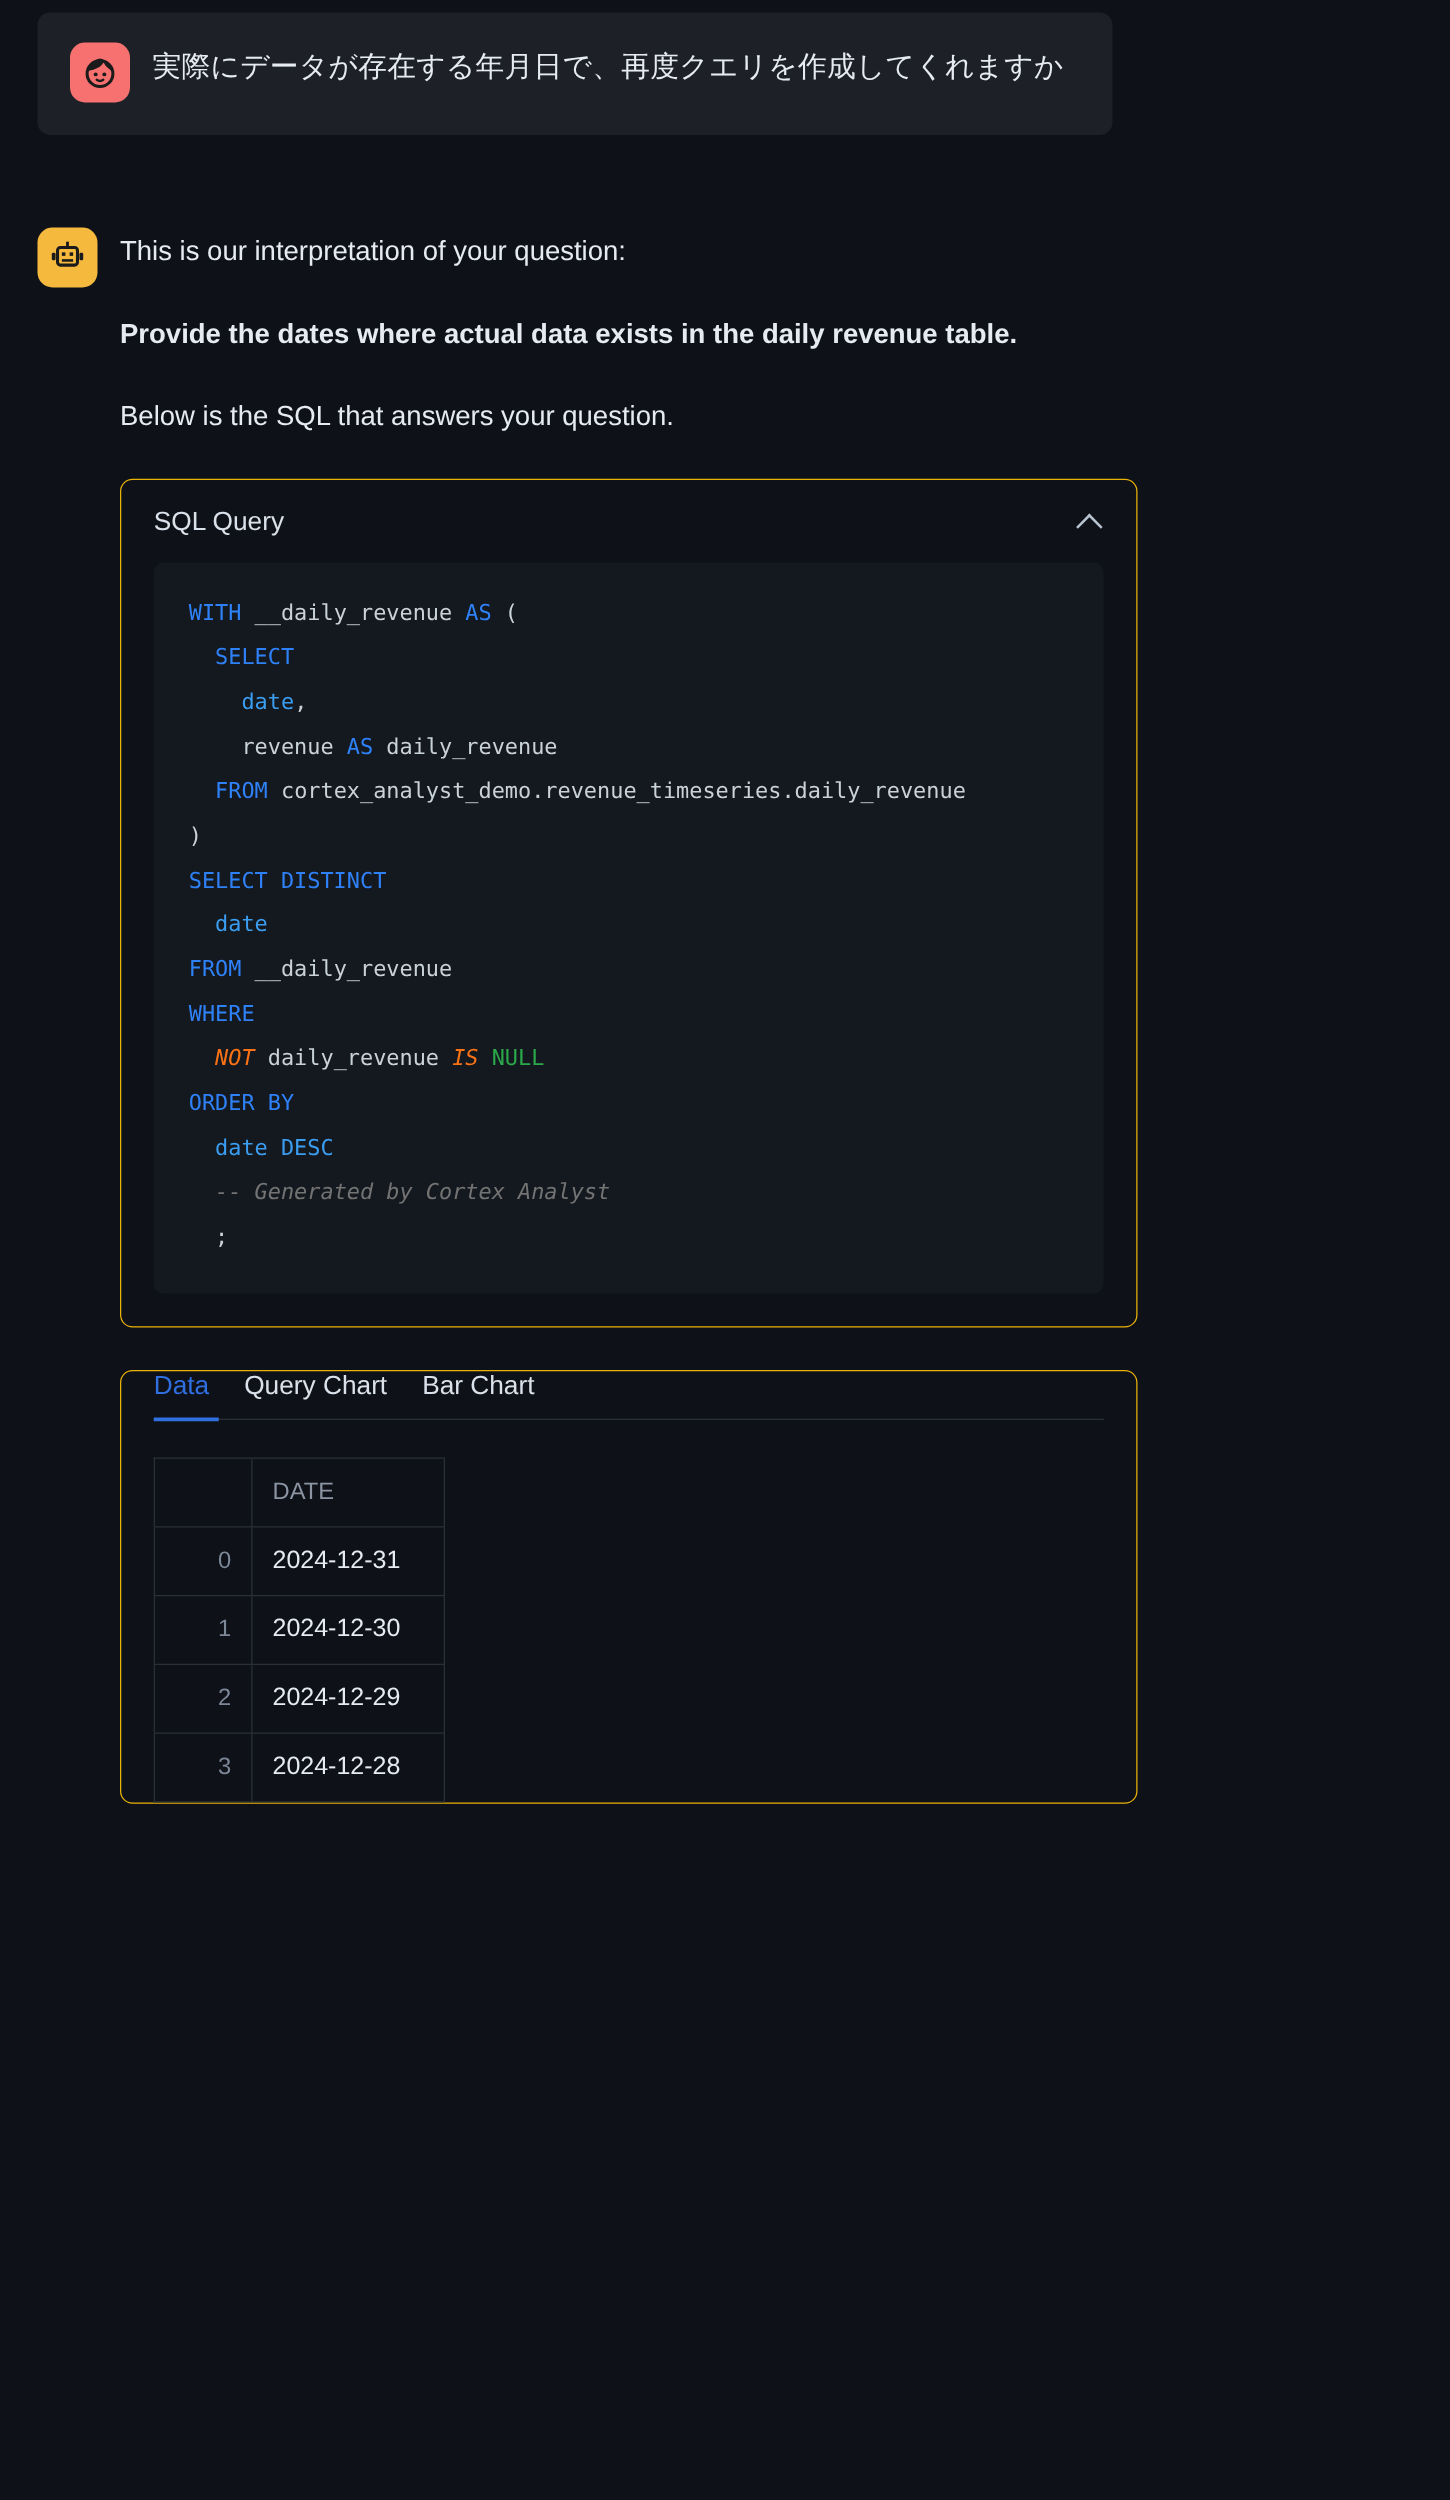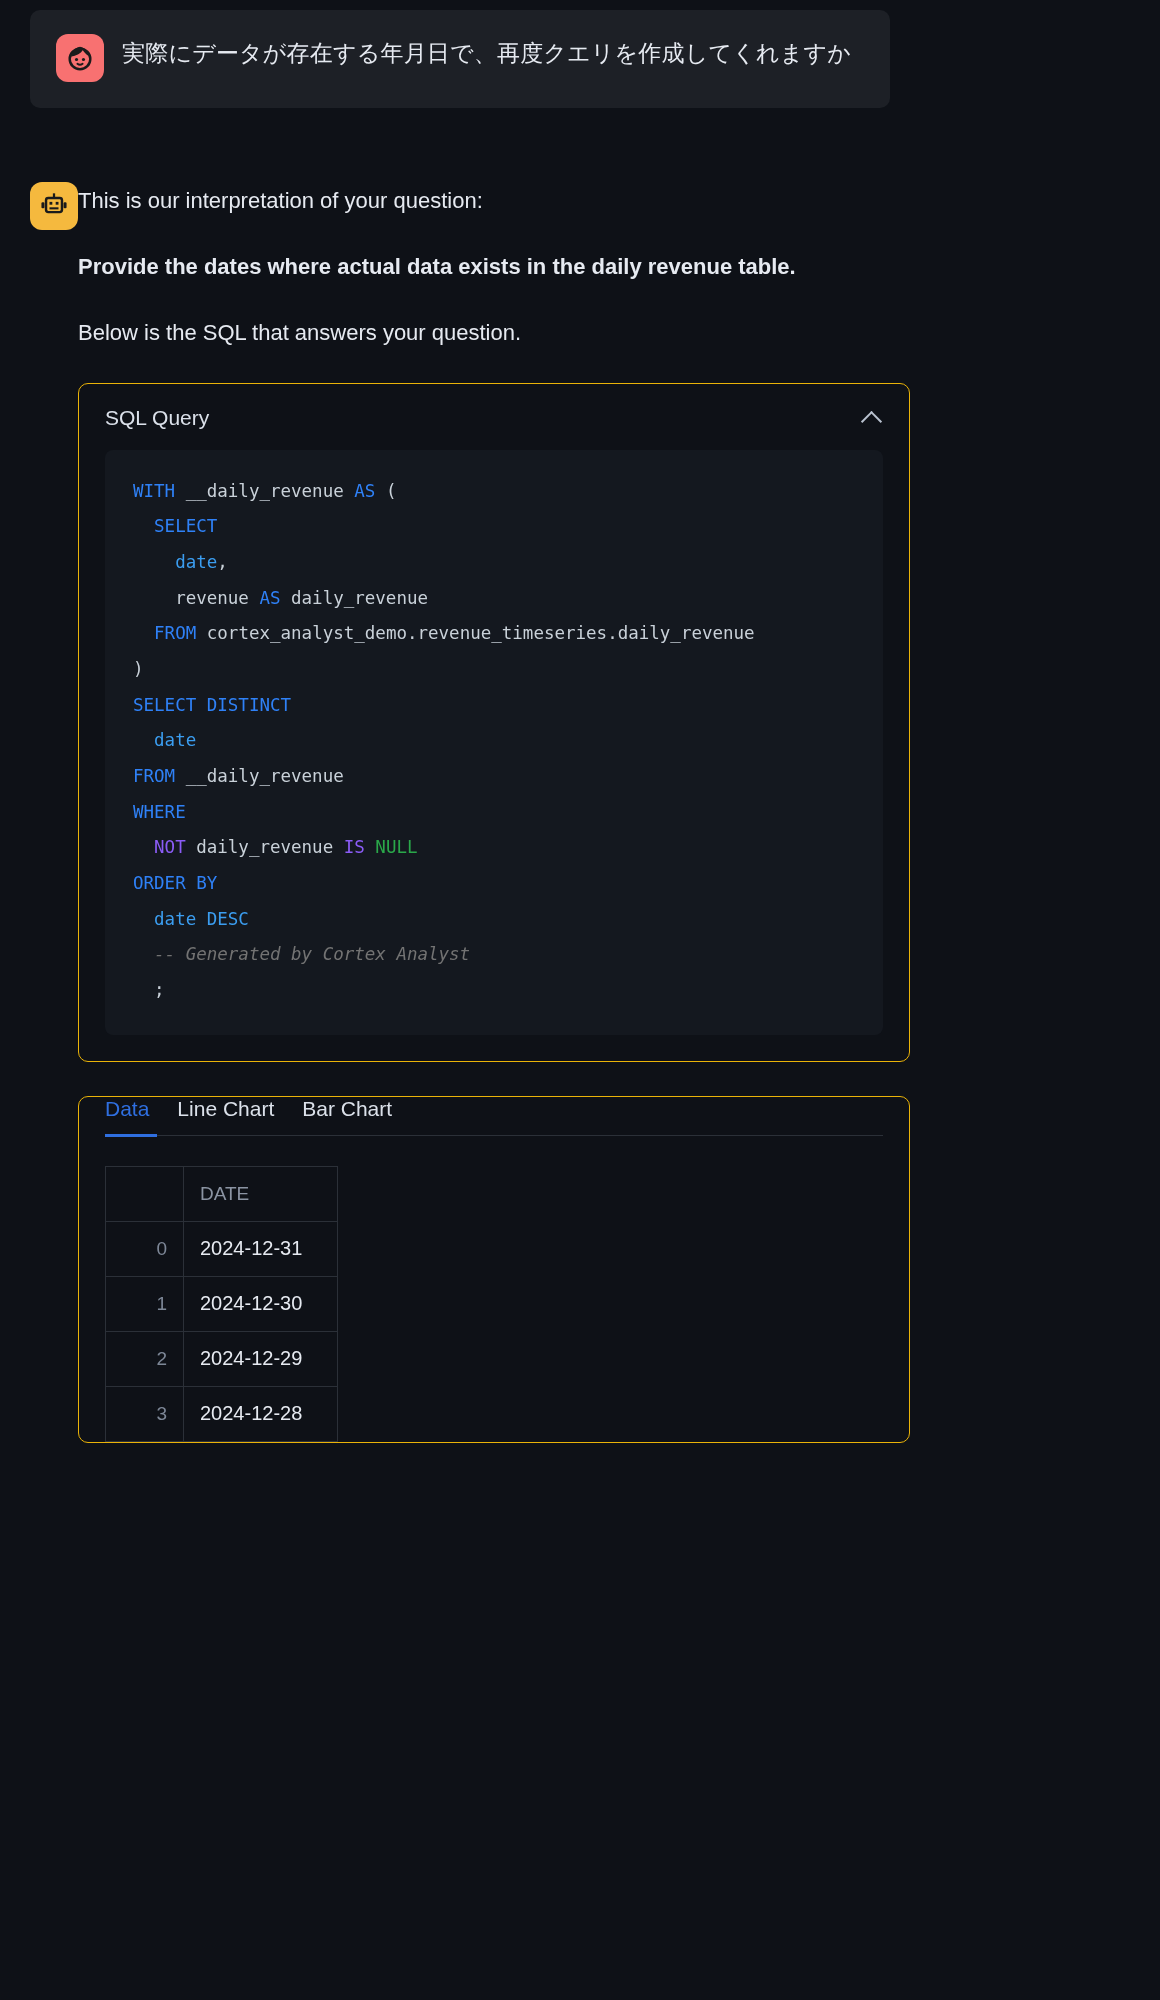--- a/index.html
+++ b/index.html
@@ -46,20 +46,21 @@
     padding-top: 1px;
   }
 
   
   .assistant {
     position: absolute;
     left: 30px;
     top: 182px;
     width: 880px;
     display: flex;
+    gap: 18px;
     align-items: flex-start;
   }
   .assistant-body { flex: 1 1 auto; padding-top: 2px; }
   .a-line {
     color: #e6eaf1;
     font-size: 22px;
     line-height: 1.5;
     margin: 0 0 34px 0;
   }
   .a-strong {
@@ -116,21 +117,21 @@
     margin: 0;
     font-family: "DejaVu Sans Mono", "Liberation Mono", monospace;
     font-size: 17.5px;
     line-height: 2.04;
     color: #c9d1d9;
     white-space: pre;
   }
   .kw   { color: #2f81f7; }
   .id   { color: #c9d1d9; }
   .col  { color: #3b9df0; }
-  .op   { color: #8b5cf6; }
+  .op   { color: #f97316; font-style: italic; }
   .null { color: #2aa84a; }
   .cmt  { color: #737373; font-style: italic; }
   .pl   { color: #c9d1d9; }
 
   
   .tabs {
     display: flex;
     gap: 28px;
     padding: 0 26px;
     align-items: flex-end;
@@ -247,21 +248,21 @@
 <span class="pl">  </span><span class="col">date DESC</span>
 <span class="pl">  </span><span class="cmt">-- Generated by Cortex Analyst</span>
 <span class="pl">  ;</span></pre>
         </div>
       </div>
 
       <div class="card">
 
         <div class="tabs" id="results-tabs">
             <div class="tab active">Data</div>
-            <div class="tab">Line Chart</div>
+            <div class="tab">Query Chart</div>
             <div class="tab">Bar Chart</div>
           </div>
         <div class="tabs-rule"></div>
 
         <div class="table-area">
           <table class="dataframe">
             <thead>
               <tr id="thead-row">
                 <th class="corner"></th>
               <th class="colhead">DATE</th>

